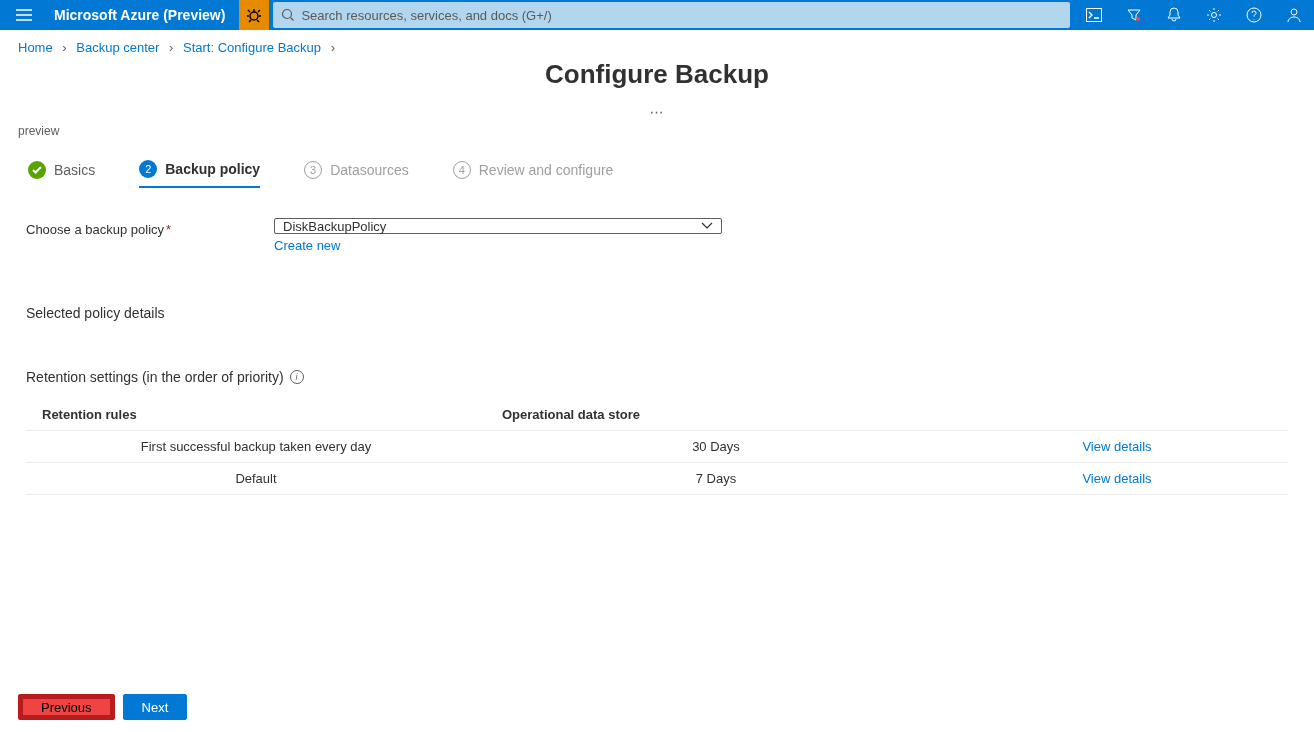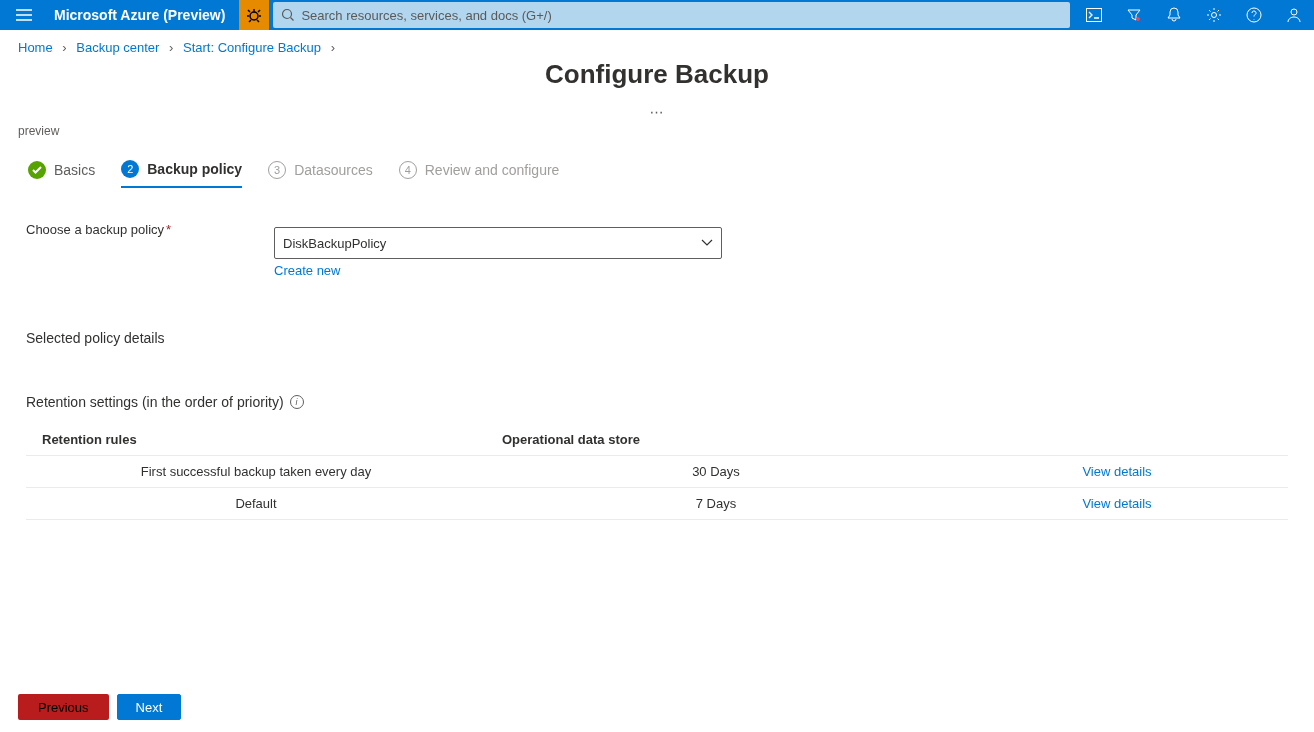--- a/index.html
+++ b/index.html
@@ -21,53 +21,53 @@
 .breadcrumb a { color: #0078d4; text-decoration: none; }
 .breadcrumb .sep { color: #605e5c; margin: 0 6px; }
 
 
 .title-row { padding: 0 18px 4px; display: flex; align-items: center; gap: 14px; flex-direction: column; }
 .title-row h1 { font-size: 26px; font-weight: 600; color: #323130; }
 .ellipsis { color: #605e5c; cursor: pointer; font-size: 14px; letter-spacing: 1px; }
 .subtitle { padding: 0 18px 22px; font-size: 12px; color: #605e5c; }
 
 
-.steps { display: flex; align-items: center; gap: 26px; padding: 0 28px 8px; border-bottom: none; }
+.steps { display: flex; align-items: center; gap: 44px; padding: 0 28px 8px; border-bottom: none; }
 .step { display: flex; align-items: center; gap: 8px; padding-bottom: 8px; font-size: 14px; color: #605e5c; cursor: pointer; }
 .step.active { color: #323130; font-weight: 600; border-bottom: 2px solid #0078d4; }
 .step.active .num { background: #0078d4; color: #fff; border: none; }
 .step .num { width: 18px; height: 18px; border-radius: 50%; border: 1px solid #a19f9d; color: #a19f9d; display: flex; align-items: center; justify-content: center; font-size: 11px; font-weight: 400; }
 .step.future { color: #a19f9d; }
 .check-icon { width: 18px; height: 18px; border-radius: 50%; background: #57a300; display: flex; align-items: center; justify-content: center; }
 
 
 .content { padding: 22px 26px; }
 .field-row { display: flex; align-items: flex-start; margin-bottom: 8px; }
 .field-label { width: 248px; font-size: 13px; padding-top: 4px; }
 .req { color: #a4262c; margin-left: 2px; }
-.select-box { width: 448px; height: 32px; border: 1px solid #605e5c; border-radius: 2px; display: flex; align-items: center; justify-content: space-between; padding: 0 8px; cursor: pointer; font-size: 13px; margin-top: 9px; }
+.select-box { width: 448px; height: 16px; border: 1px solid #605e5c; border-radius: 2px; display: flex; align-items: center; justify-content: space-between; padding: 0 8px; cursor: pointer; font-size: 13px; }
 .create-link { color: #0078d4; font-size: 13px; cursor: pointer; margin-top: 4px; }
 .section-head { font-size: 14px; margin: 52px 0 10px; color: #323130; }
 .kv-row { display: flex; font-size: 13px; color: #605e5c; }
 .kv-row .k { width: 248px; }
 .kv-row .v { color: #323130; }
 .retention-head { font-size: 14px; margin: 48px 0 14px; display: flex; align-items: center; gap: 6px; }
 .info-icon { width: 14px; height: 14px; border: 1px solid #605e5c; border-radius: 50%; display: inline-flex; align-items: center; justify-content: center; font-size: 9px; color: #605e5c; font-style: italic; }
 
 
 .rtable { width: 100%; border-collapse: collapse; }
 .rtable th { text-align: left; font-size: 13px; font-weight: 600; padding: 8px 16px; border-bottom: 1px solid #edebe9; }
 .rtable td { text-align: center; font-size: 13px; padding: 8px 16px; border-bottom: 1px solid #edebe9; }
 .rtable .link { color: #0078d4; cursor: pointer; }
 .col-rules { width: 460px; }
 .col-store { width: 460px; }
 
 
 .footer { position: absolute; bottom: 0; left: 0; right: 0; padding: 12px 18px; display: flex; gap: 8px; border-top: none; background: #fff; }
-.btn { height: 26px; padding: 0 18px; font-size: 13px; border-radius: 2px; cursor: pointer; border: 2px solid #b91c1c; background: #b91c1c; }
+.btn { height: 26px; padding: 0 18px; font-size: 13px; border-radius: 2px; cursor: pointer; border: 5px solid #b91c1c; background: #ef4444; }
 .btn.primary { background: #0078d4; color: #fff; border: 1px solid #0078d4; }
 
 svg { display: block; }
 </style>
 </head>
 <body>
 
 <div class="topbar">
   <div class="hamburger">
     <svg width="16" height="12" viewBox="0 0 16 12">

